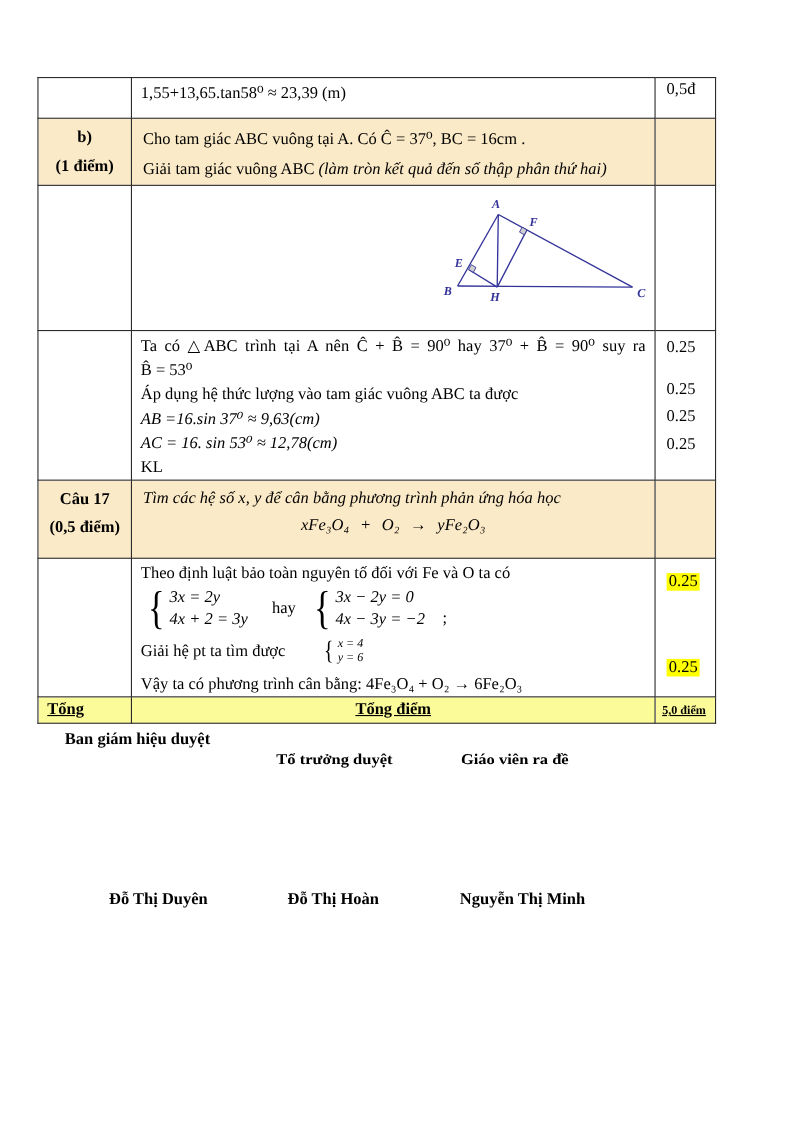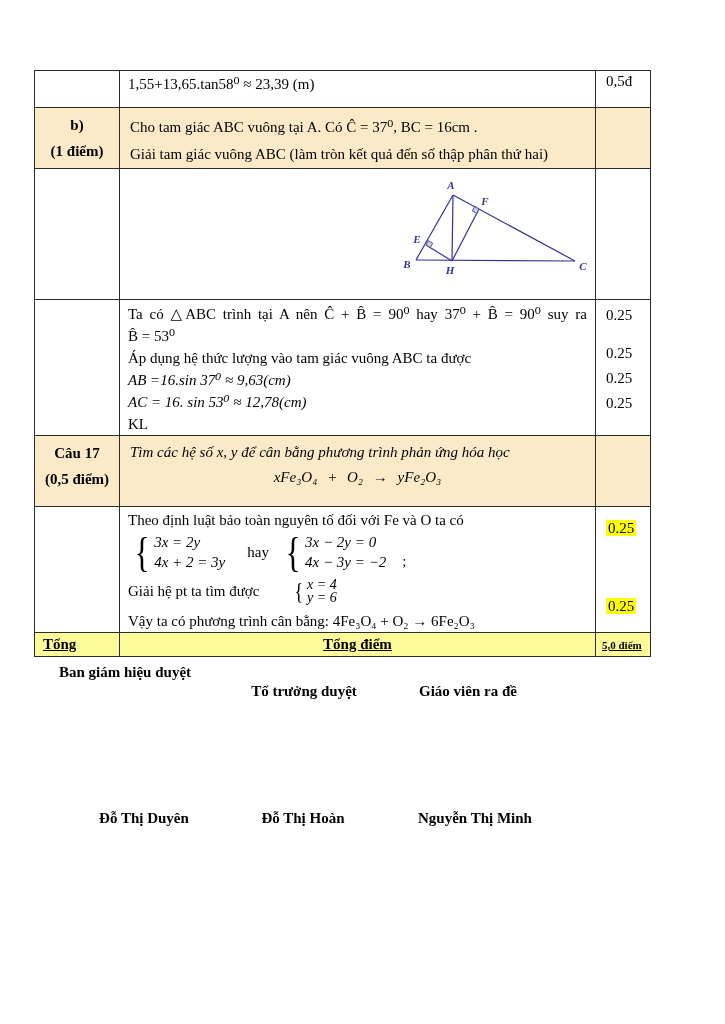--- a/index.html
+++ b/index.html
@@ -28,21 +28,21 @@
 
   .r1 td { height:37px; }
   .r2 td { height:58px; }
   .r3 td { height:128px; }
   .r4 td { height:124px; }
   .r5 td { height:54px; }
   .r6 td { height:126px; }
   .r7 td { height:24px; vertical-align:middle;text-decoration:underline; }
 
   .problem-cell { padding:6px 10px 0 10px; line-height:27px; }
-  .italic { }
+  .italic { font-style:italic; }
 
   .sol-cell { padding:3px 8px 0 8px; line-height:22px; }
   .just-line { text-align:justify; text-align-last:justify; }
   .math { font-style:italic; }
 
   .score-item { line-height:22px; }
   .hl { background:var(--highlight-yellow,#ffff00); padding:0 2px; }
 
   .chem-title-cell { padding:4px 10px 16px 10px; line-height:25px;font-style:italic; }
   .eq-center { text-align:center; word-spacing:6px; }
@@ -50,21 +50,21 @@
   .chem-sol-cell { padding:3px 8px 0 8px; line-height:21px; }
   .sys-row { display:flex; align-items:center; margin:1px 0 1px 4px; }
   .brace { font-size:42px; font-weight:normal; line-height:40px; transform:scaleX(.75); flex:0 0 auto; }
   .sys-col { display:flex; flex-direction:column; line-height:20px; margin-left:2px; }
   .sys-col span { font-style:italic; }
   .hay { margin:0 14px 0 22px; }
   .semi { margin-left:16px; align-self:flex-end; }
   .solve-row { display:flex; align-items:center; margin-top:2px; height:34px; }
   .sys-small { display:flex; align-items:center; margin-left:34px; }
   .sys-small .brace { font-size:24px; line-height:24px; }
-  .sys-small .sys-col { line-height:13px; font-size:14px; }
+  .sys-small .sys-col { line-height:13px; font-size:11px; }
   .final-line { margin-top:3px; }
 
   .total-label { font-weight:bold; padding-left:8px; }
   .total-mid { text-align:center; font-weight:bold; }
   .total-score { font-weight:bold; font-size:11px; line-height:16px; padding:1px 0 0 6px; }
 
   .sig { position:absolute; transform:translateX(-50%); font-weight:bold; font-size:15px; white-space:nowrap; }
 
   svg text { font-family:"Liberation Serif","DejaVu Serif",serif; font-style:italic; font-weight:bold;
              font-size:11px; fill:var(--figure-navy,#333399); text-anchor:middle; }

